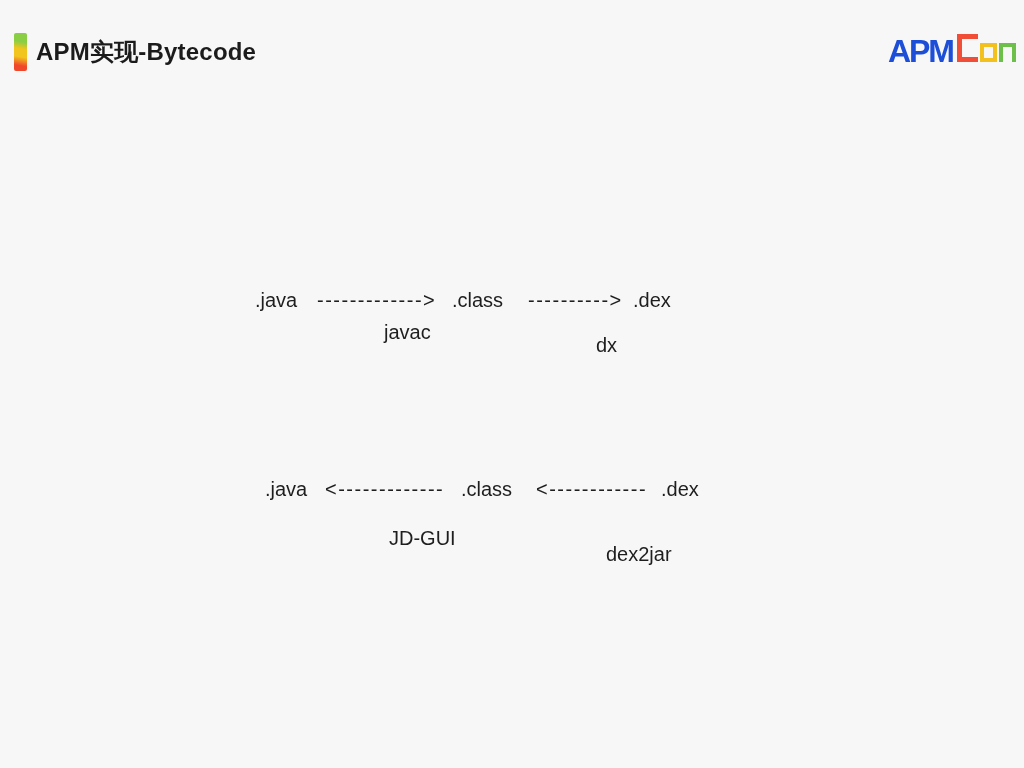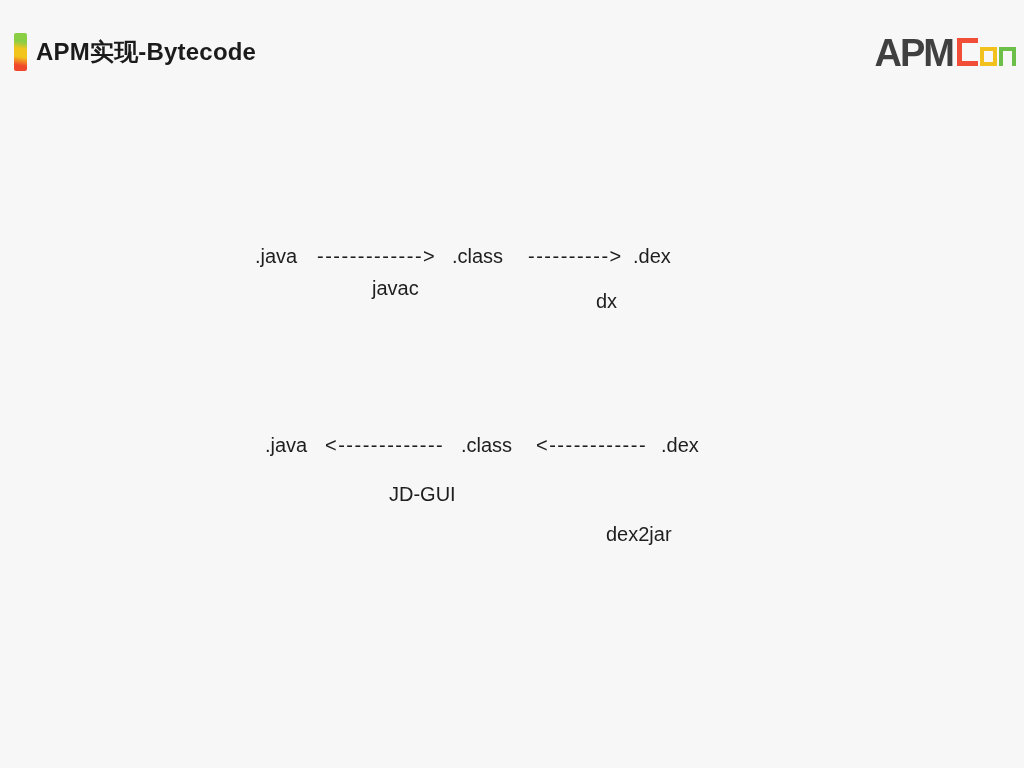--- a/index.html
+++ b/index.html
@@ -41,58 +41,59 @@
   .logo {
     position: absolute;
     top: 34px;
     right: 8px;
     white-space: nowrap;
     line-height: 1;
   }
   .logo-apm {
     display: inline-block;
     vertical-align: baseline;
-    font-size: 38px;
+    font-size: 32px;
     font-weight: 700;
     letter-spacing: -2px;
-    color: #404040;
+    color: #1d4ed8;
     margin-right: 4px;
   }
   .logo svg {
     vertical-align: baseline;
     display: inline-block;
   }
   .logo .glyph-c { margin-right: 2px; }
   .logo .glyph-o { margin-right: 2px; margin-bottom: 0; }
 
   
   .tok {
     position: absolute;
     font-size: 20px;
     line-height: 26px;
     color: #1e1e1e;
     white-space: pre;
+    margin-top: 44px;
   }
   .arrow { letter-spacing: 1.5px; }
 
   .t1-java    { left: 255px; top: 243px; }
   .t1-a1      { left: 317px; top: 243px; }
   .t1-class   { left: 452px; top: 243px; }
   .t1-a2      { left: 528px; top: 243px; }
   .t1-dex     { left: 633px; top: 243px; }
-  .t1-javac   { left: 372px; top: 275px; }
+  .t1-javac   { left: 384px; top: 275px; }
   .t1-dx      { left: 596px; top: 288px; }
 
   .t2-java    { left: 265px; top: 432px; }
   .t2-a1      { left: 325px; top: 432px; }
   .t2-class   { left: 461px; top: 432px; }
   .t2-a2      { left: 536px; top: 432px; }
   .t2-dex     { left: 661px; top: 432px; }
   .t2-jdgui   { left: 389px; top: 481px; }
-  .t2-dex2jar { left: 606px; top: 521px; }
+  .t2-dex2jar { left: 606px; top: 497px; }
 </style>
 </head>
 <body>
 
 <div class="slide">
 
   <span class="header-bar"></span>
   <h1 class="slide-title">APM实现-Bytecode</h1>
 
   <div class="logo" aria-label="APMCon">

